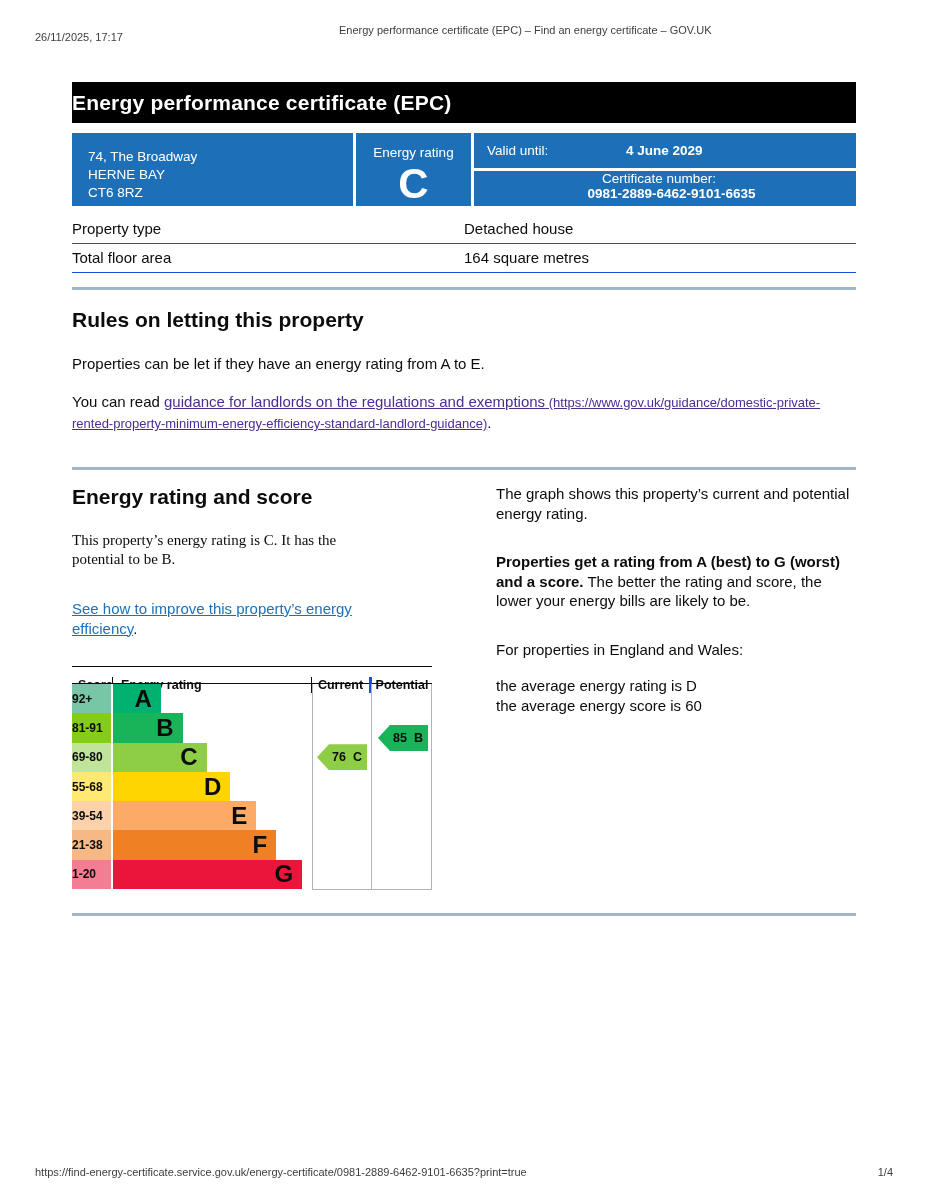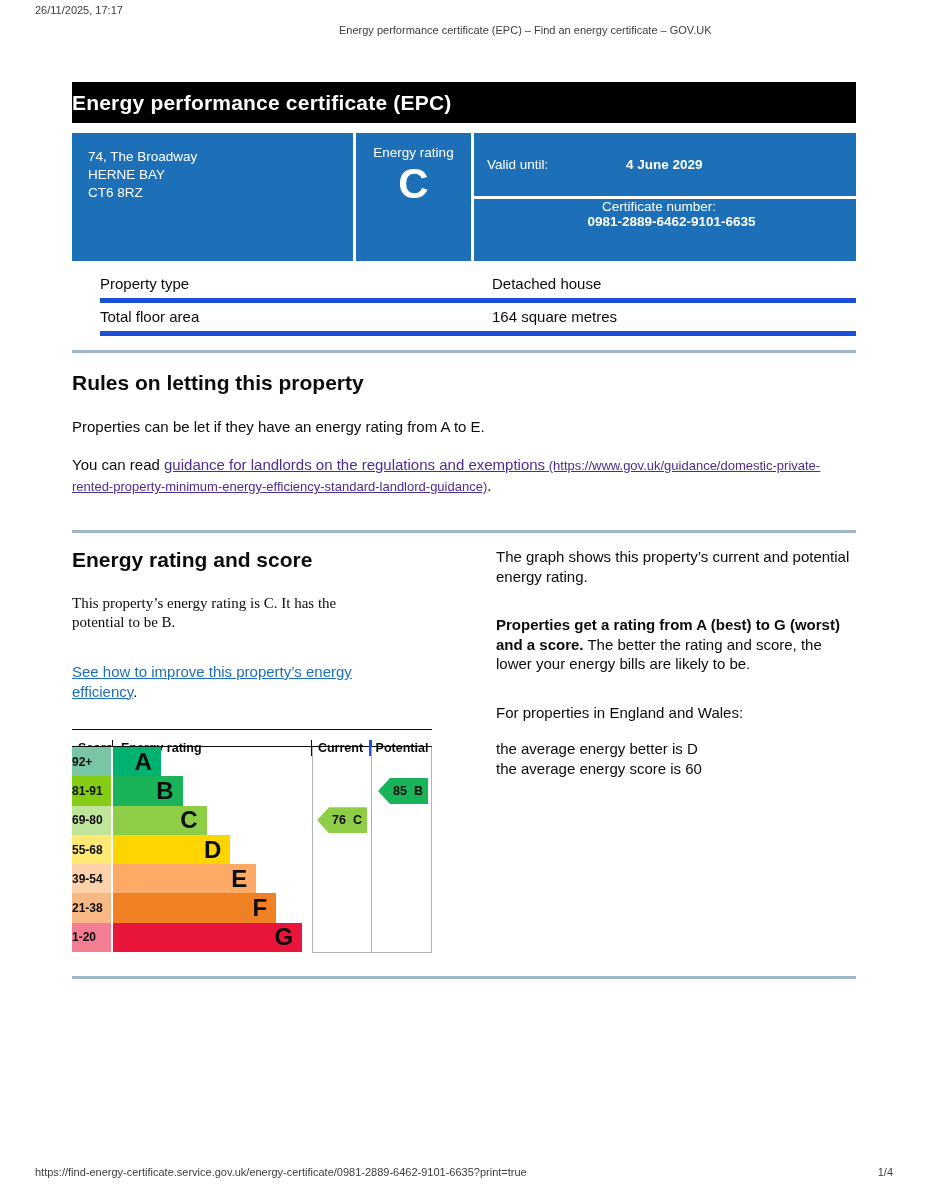--- a/index.html
+++ b/index.html
@@ -2,43 +2,43 @@
 <html><head>
 <meta charset="utf-8">
 <style>
   html,body{margin:0;padding:0;}
   body{
     width:928px;height:1200px;position:relative;overflow:hidden;
     background:#ffffff;color:#0b0c0c;
     font-family:"Liberation Sans", sans-serif;
   }
   
-  .print-date{position:absolute;top:4px;left:35px;font-size:11px;color:#3d3d3d;}
+  .print-date{position:absolute;top:31px;left:35px;font-size:11px;color:#3d3d3d;}
   .print-title{position:absolute;top:24px;left:339px;font-size:11px;color:#3d3d3d;}
   .print-footer-url{position:absolute;top:1166px;left:35px;font-size:11px;color:#3d3d3d;}
   .print-footer-page{position:absolute;top:1166px;right:35px;font-size:11px;color:#3d3d3d;}
 
   .page{width:784px;margin:0 auto;padding-top:82px;}
 
   .banner{background:#000000;height:41px;display:flex;align-items:center;box-sizing:border-box;}
   .banner-title{color:#ffffff;font-size:21px;font-weight:bold;letter-spacing:.2px;}
 
-  .summary{margin-top:10px;display:flex;height:128px;color:#ffffff;background:#1d70b8;}
+  .summary{margin-top:10px;display:flex;height:73px;color:#ffffff;background:#1d70b8;}
   .sum-address{flex:0 0 284px;padding:15px 16px;border-right:3px solid #fff;box-sizing:border-box;font-size:13.5px;line-height:18px;}
   .sum-rating{flex:0 0 118px;border-right:3px solid #fff;box-sizing:border-box;display:flex;flex-direction:column;align-items:center;padding-top:12px;}
   .sum-rating-label{font-size:13.5px;}
   .sum-rating-value{font-size:42px;font-weight:bold;line-height:48px;}
   .sum-right{flex:1;display:flex;flex-direction:column;}
   .sum-row{flex:1;display:flex;align-items:center;padding-left:13px;font-size:13.5px;}
   .sum-row + .sum-row{border-top:3px solid #fff;flex-direction:column;}
   .sum-label{width:139px;}
   .sum-value{font-weight:bold;}
 
   .ptable{margin-top:9px;}
-  .ptable-row{display:flex;padding:5px 0 6px;border-bottom:5px solid #1d4ed8;font-size:15px;line-height:17px;margin-left:28px;}
+  .ptable-row{display:flex;padding:5px 0 6px;border-bottom:1px solid #1d4ed8;font-size:15px;line-height:17px;}
   .ptable-label{width:392px;}
 
   .divider{height:3px;background:#9fb7c7;}
   .divider.d1{margin-top:14px;}
   .divider.d2{margin-top:33px;}
   .divider.d3{margin-top:23px;}
 
   .section-heading{font-size:21px;font-weight:bold;margin:17px 0 0;line-height:25px;}
   .body-text{font-size:15px;line-height:19px;margin:22px 0 0;}
   .body-text.tight{margin-top:19px;line-height:20px;}
@@ -217,34 +217,34 @@
                 <div class="band-bar" style="width: 95%; background: rgb(233, 21, 59);">
                   <span class="band-letter">G</span>
                 </div>
               </div>
           </div>
 
           <div class="rating-arrow current" style="top: 60.3px; background: rgb(141, 206, 70);">
             <span>76</span>
               <span>C</span>
           </div>
-          <div class="rating-arrow potential" style="top: 31px; background: rgb(25, 180, 89);">
+          <div class="rating-arrow potential" style="top: 41px; background: rgb(25, 180, 89);">
             <span>85</span>
               <span>B</span>
           </div>
         </div>
       </div>
     </div>
 
     <div class="col-right">
       <p class="body-text"><span>The graph shows this property’s current and potential energy rating.</span></p>
       <p class="body-text mt"><strong>Properties get a rating from A (best) to G (worst) and a score.</strong><span> The better the rating and score, the lower your energy bills are likely to be.</span></p>
       <p class="body-text mt"><span>For properties in England and Wales:</span></p>
       <div class="avg-lines">
-        <div>the average energy better is D</div>
+        <div>the average energy rating is D</div>
         <div>the average energy score is 60</div>
       </div>
     </div>
   </div>
 
   <div class="divider d3" style="background: rgb(159, 183, 199);"></div>
 </div>
 
 <div class="print-footer-url">https://find-energy-certificate.service.gov.uk/energy-certificate/0981-2889-6462-9101-6635?print=true</div>
 <div class="print-footer-page">1/4</div>

